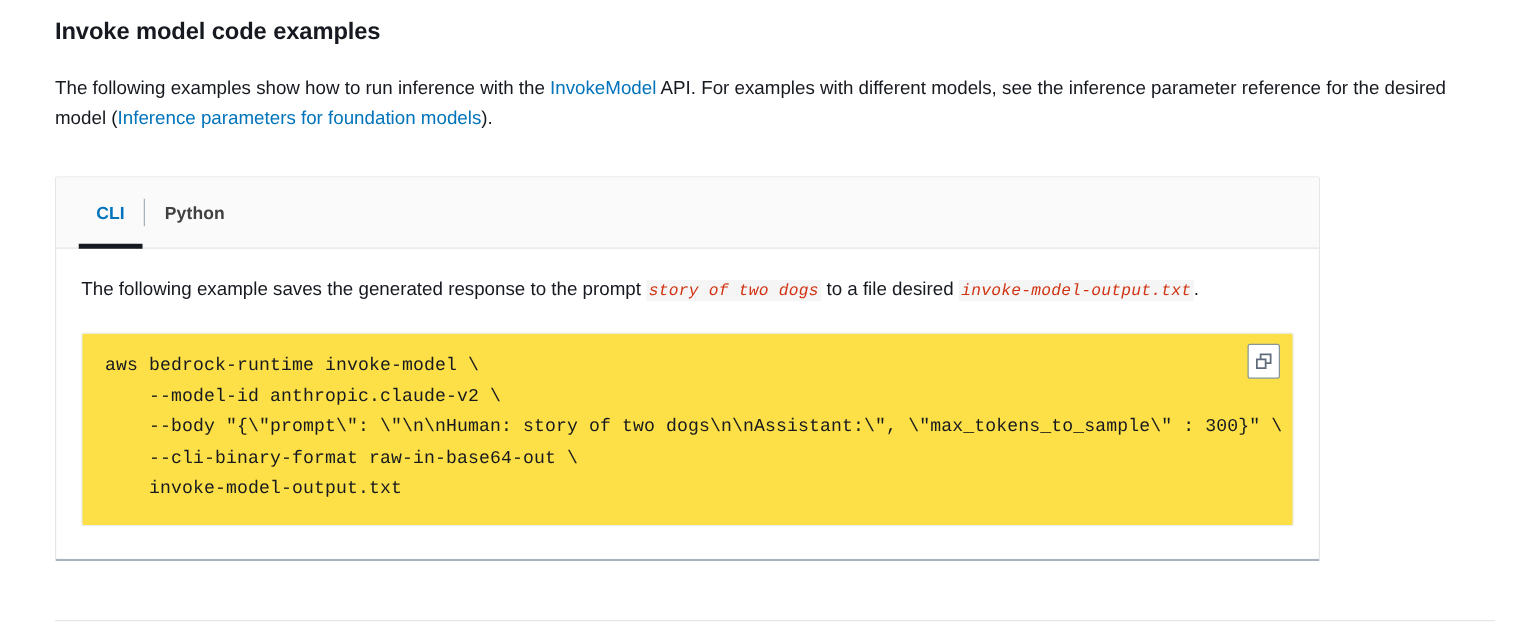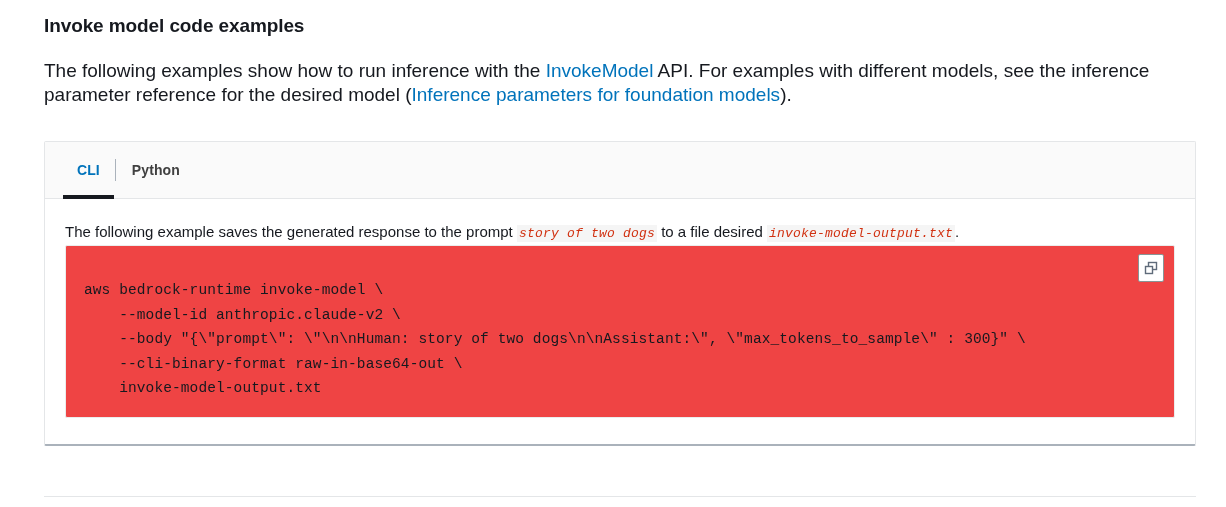--- a/index.html
+++ b/index.html
@@ -32,35 +32,35 @@
     line-height: 32px;
     font-weight: 700;
     letter-spacing: -0.1px;
     color: #16191f;
   }
 
   
   .intro {
     margin: 0;
     padding-top: 17px;
-    font-size: 19px;
+    font-size: 15px;
     line-height: 24px;
     color: #16191f;
     max-width: 1140px;
   }
   .link {
     color: #0073bb;
     text-decoration: none;
     cursor: pointer;
   }
 
   
   .tab-container {
     margin-top: 34px;
-    width: 1152px;
+    width: 1012px;
     border: 1px solid #e4e6e8;
     border-bottom: 2px solid #aab2bb;
     border-radius: 2px;
     background: #ffffff;
     box-sizing: border-box;
   }
 
   .tab-header {
     position: relative;
     display: flex;
@@ -123,24 +123,25 @@
     font-size: 13px;
     color: #d13212;
     background: #f5f5f5;
     padding: 1px 2px;
     letter-spacing: 0.2px;
   }
 
   
   .code-block {
     position: relative;
-    background: #ef4444;
+    margin-top: 22px;
+    background: #fde047;
     border: 1px solid #eaeded;
     border-radius: 2px;
-    padding: 32px 18px 16px 18px;
+    padding: 14px 18px 16px 18px;
     box-sizing: border-box;
   }
   .code-block pre {
     margin: 0;
     font-family: "Liberation Mono", "DejaVu Sans Mono", monospace;
     font-size: 14.5px;
     line-height: 24.5px;
     color: #16191f;
     white-space: pre;
     letter-spacing: 0.1px;

